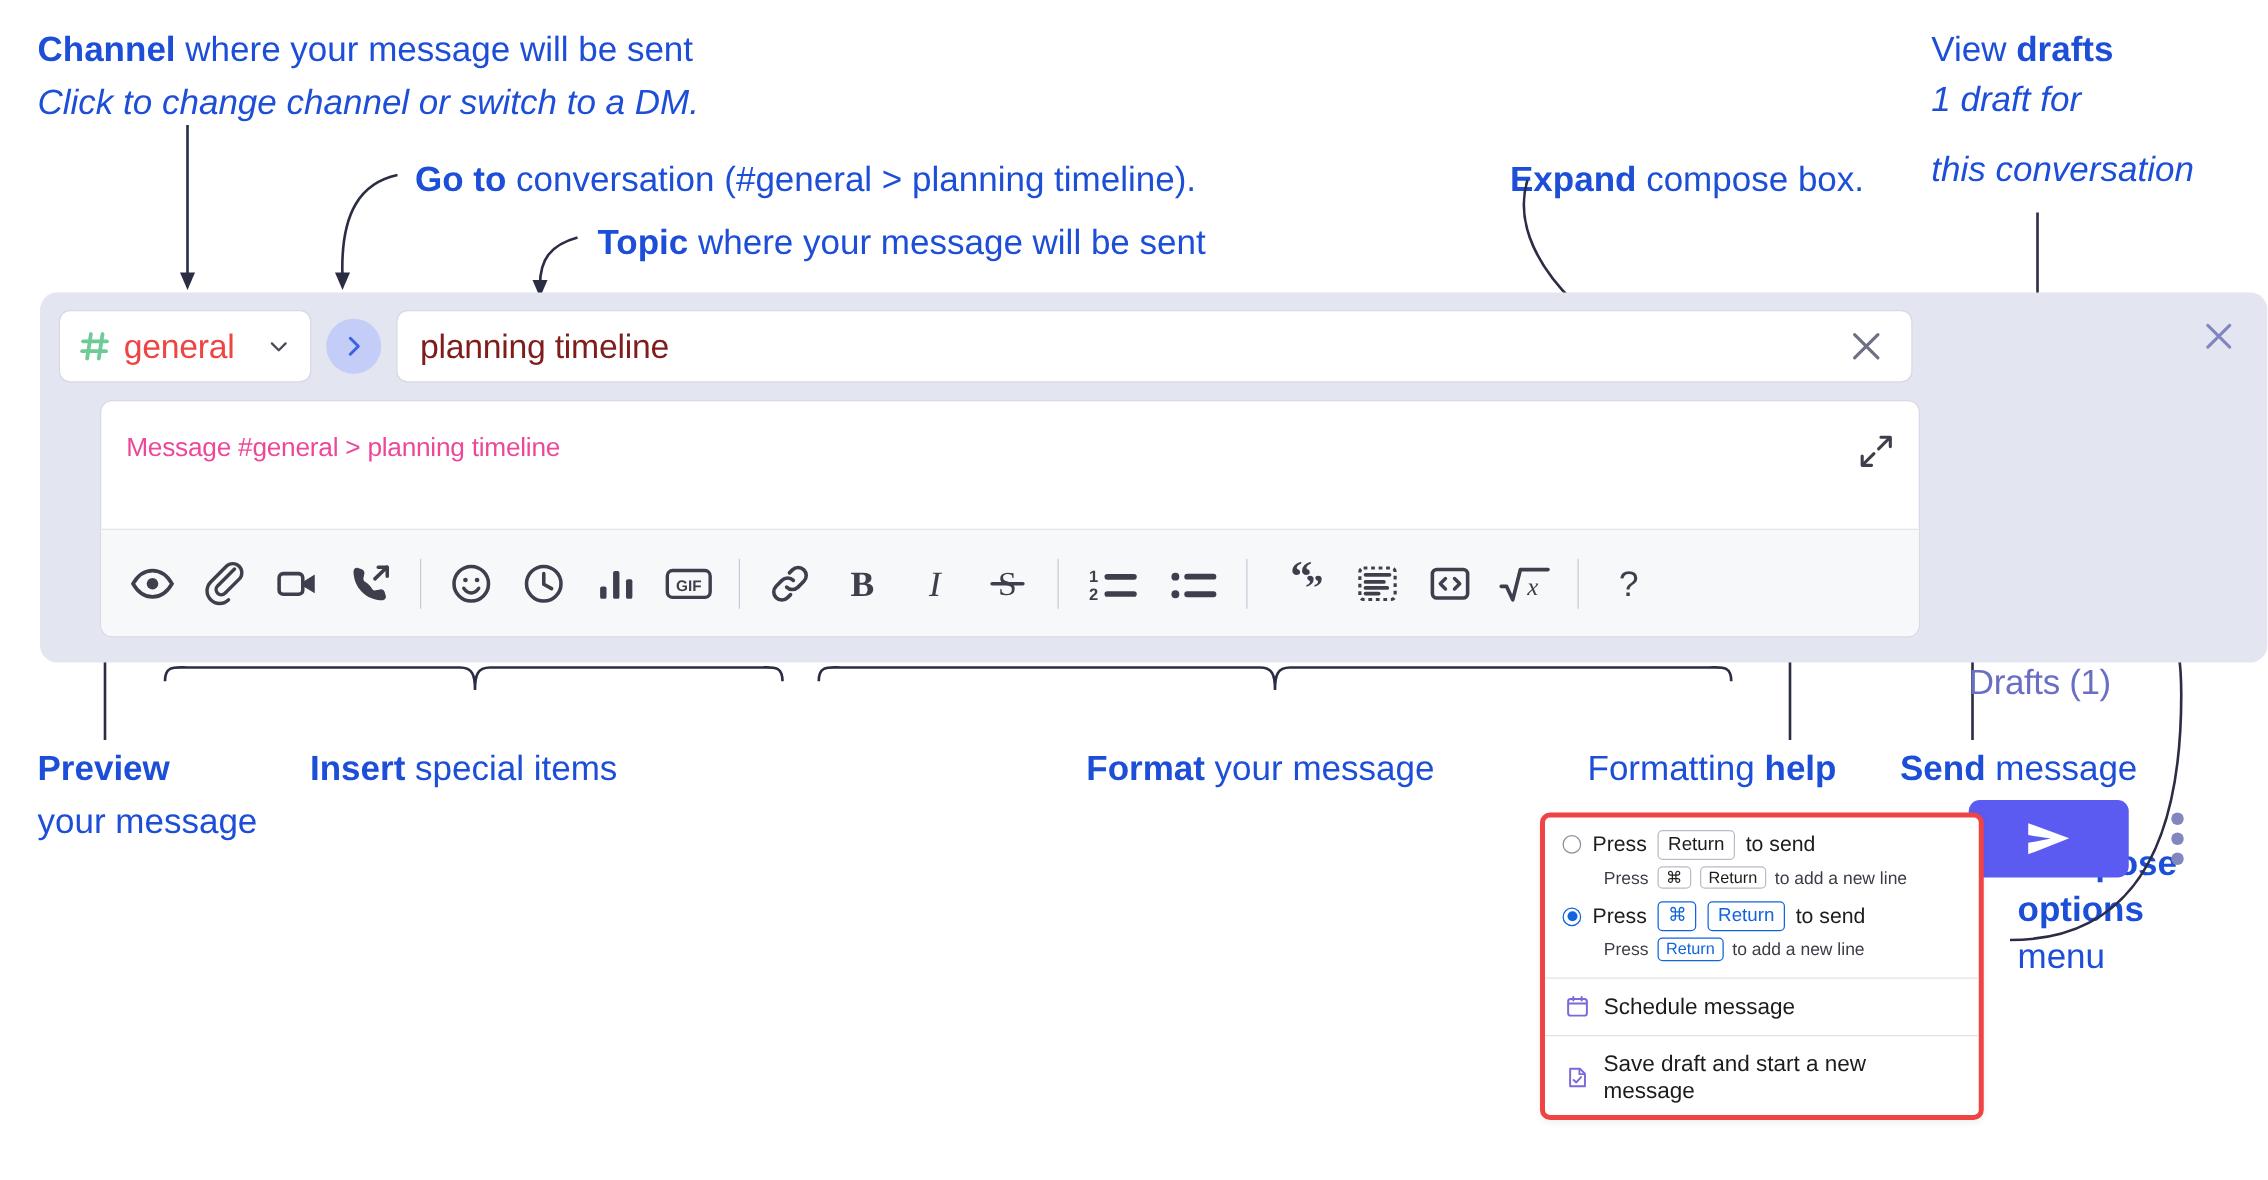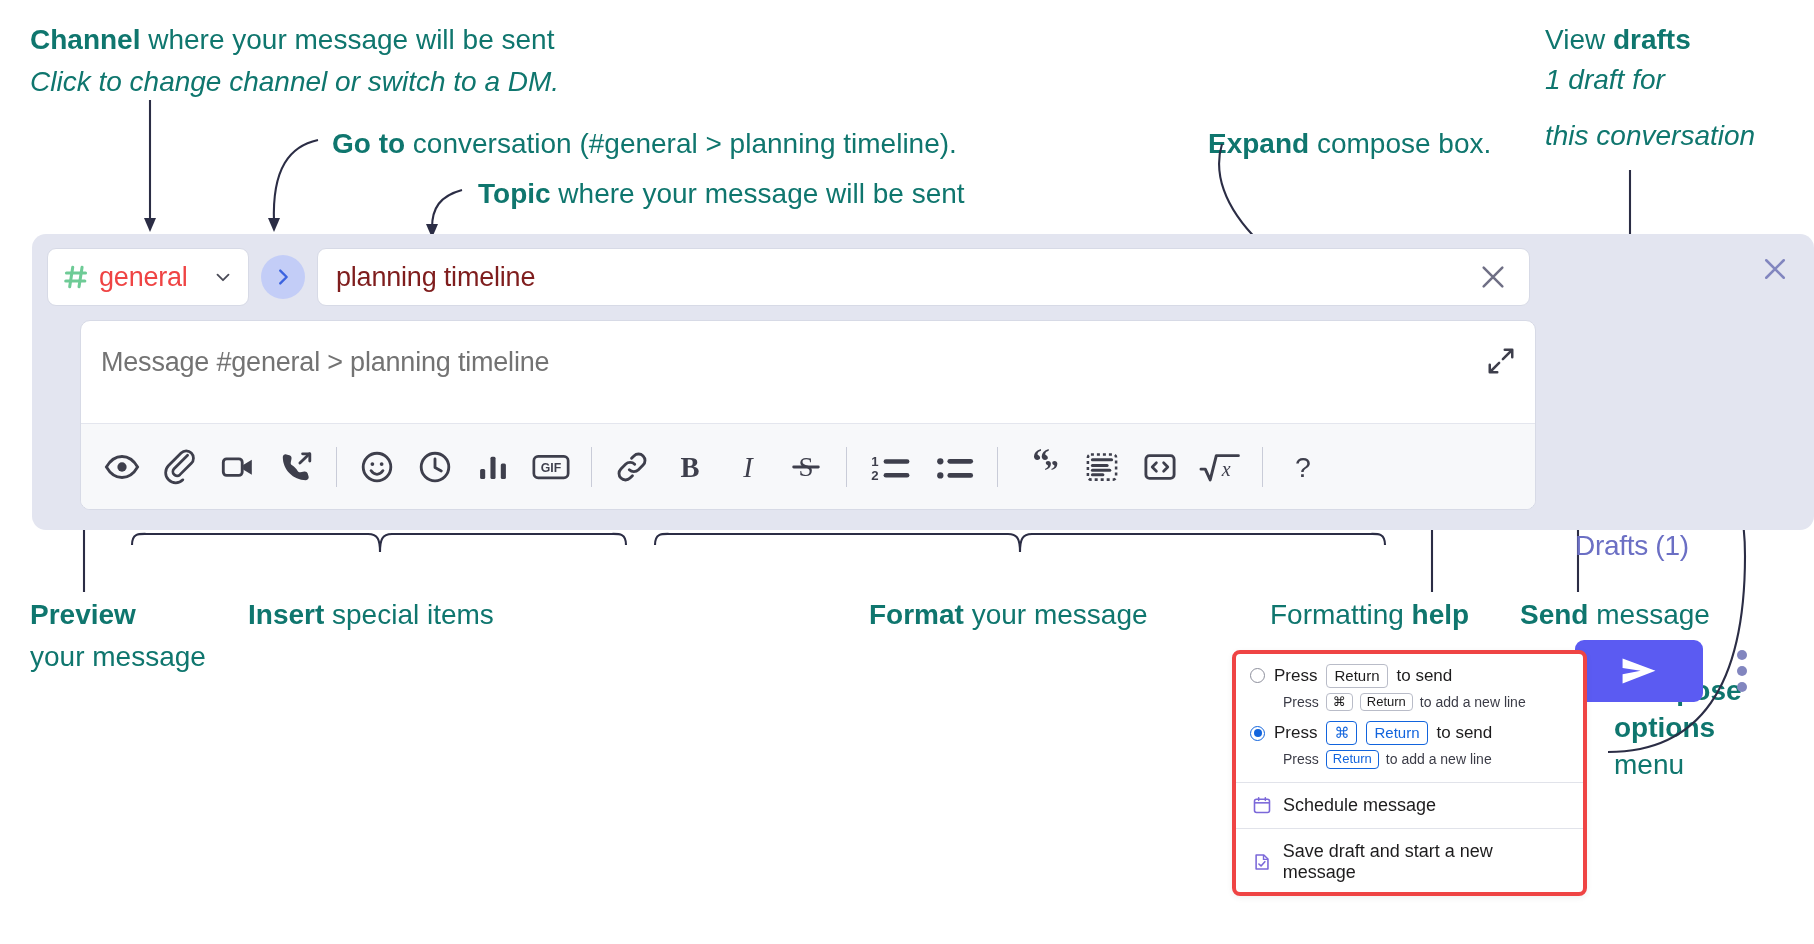--- a/index.html
+++ b/index.html
@@ -5,21 +5,21 @@
   * { box-sizing: border-box; }
   html, body { margin:0; padding:0; }
   body {
     width: 1814px; height: 944px;
     background: #ffffff;
     font-family: "Liberation Sans", sans-serif;
     color: #2b2d45;
     position: relative;
     overflow: hidden;
   }
-  .ann { position:absolute; color:#0f766e; line-height:1.28; white-space:nowrap; }
+  .ann { position:absolute; color:#1d4ed8; line-height:1.28; white-space:nowrap; }
   .ann b { font-weight:700; }
   .ann i { font-style:italic; }
   .ann-lg { font-size:28px; }
 
   svg.overlay { position:absolute; left:0; top:0; width:1814px; height:944px; pointer-events:none; }
 
   
   #compose-panel {
     position:absolute; left:32px; top:234px; width:1782px; height:296px;
     background:#e3e5f0; border-radius:14px;
@@ -46,21 +46,21 @@
   #topic-value { font-size:27px; color:#7f1d1d; flex:1; letter-spacing:-0.2px; }
   #topic-clear { width:40px; height:40px; display:flex; align-items:center; justify-content:center; cursor:pointer; }
 
   
   #editor-wrap {
     position:absolute; left:48px; top:86px; width:1456px; height:190px;
     background:#fff; border:1px solid #d7dae6; border-radius:10px; overflow:hidden;
   }
   #editor-area { position:relative; height:102px; }
   #msg-placeholder {
-    position:absolute; left:20px; top:26px; font-size:27px; color:#737373; letter-spacing:-0.2px;
+    position:absolute; left:20px; top:26px; font-size:21px; color:#ec4899; letter-spacing:-0.2px;
   }
   #expand-btn { position:absolute; right:16px; top:22px; width:36px; height:36px;
     display:flex; align-items:center; justify-content:center; cursor:pointer; }
 
   #toolbar {
     position:absolute; left:0; bottom:0; width:100%; height:86px;
     background:#f7f8fa; border-top:1px solid #e4e6ee;
     display:flex; align-items:center; padding-left:12px;
   }
   .tb-btn {

